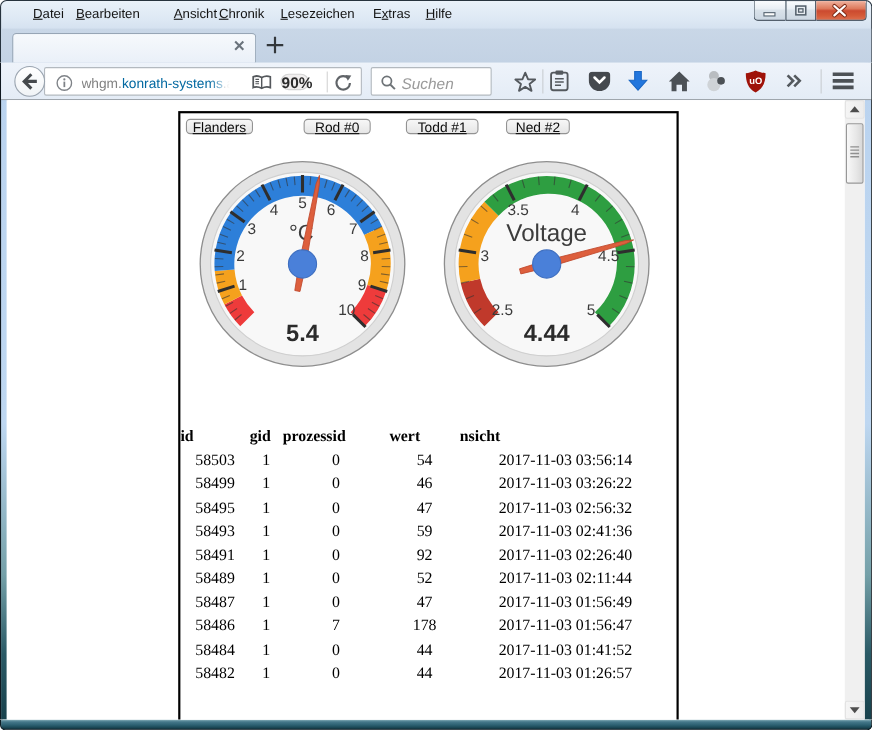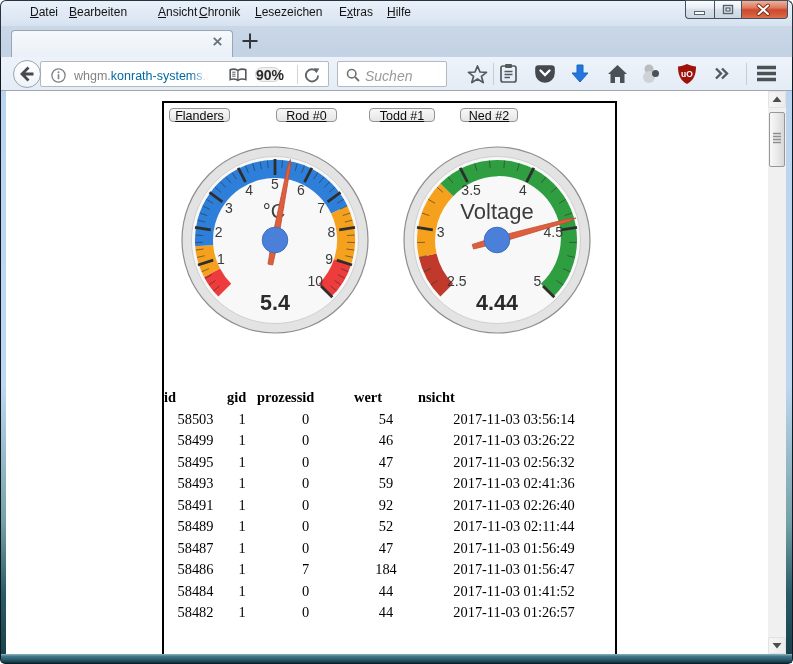--- a/index.html
+++ b/index.html
@@ -383,21 +383,21 @@
               <td>58487</td>
               <td>1</td>
               <td>0</td>
               <td>47</td>
               <td>2017-11-03 01:56:49</td>
             </tr>
 <tr>
               <td>58486</td>
               <td>1</td>
               <td>7</td>
-              <td>184</td>
+              <td>178</td>
               <td>2017-11-03 01:56:47</td>
             </tr>
 <tr>
               <td>58484</td>
               <td>1</td>
               <td>0</td>
               <td>44</td>
               <td>2017-11-03 01:41:52</td>
             </tr>
 <tr>

